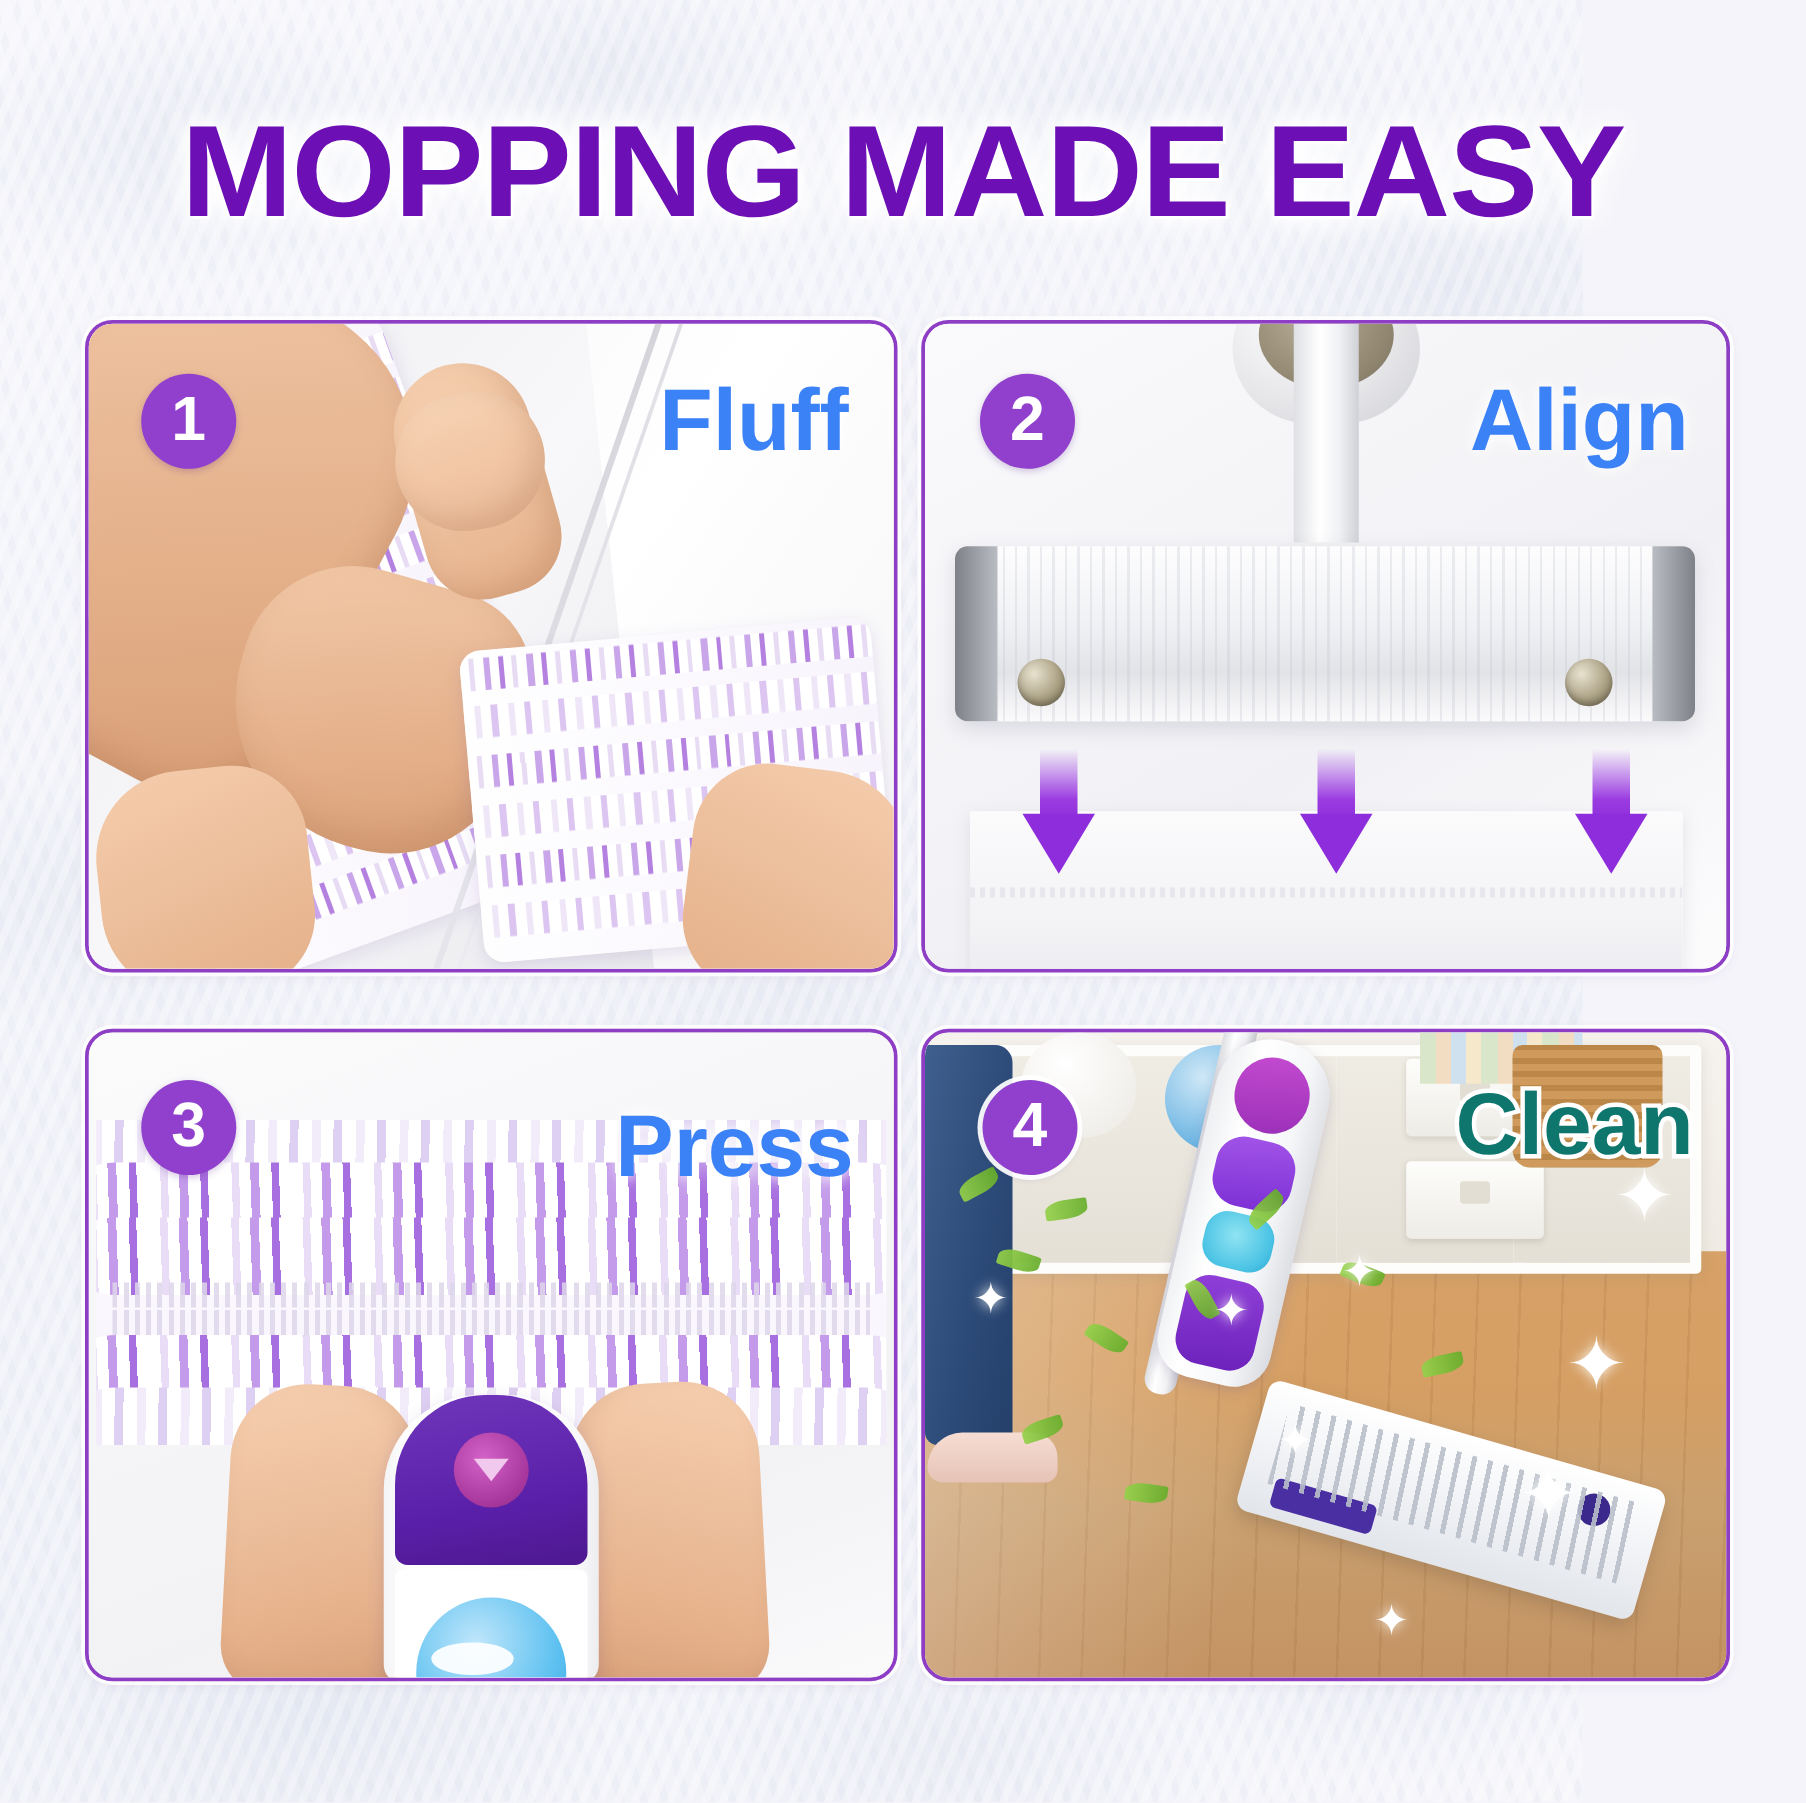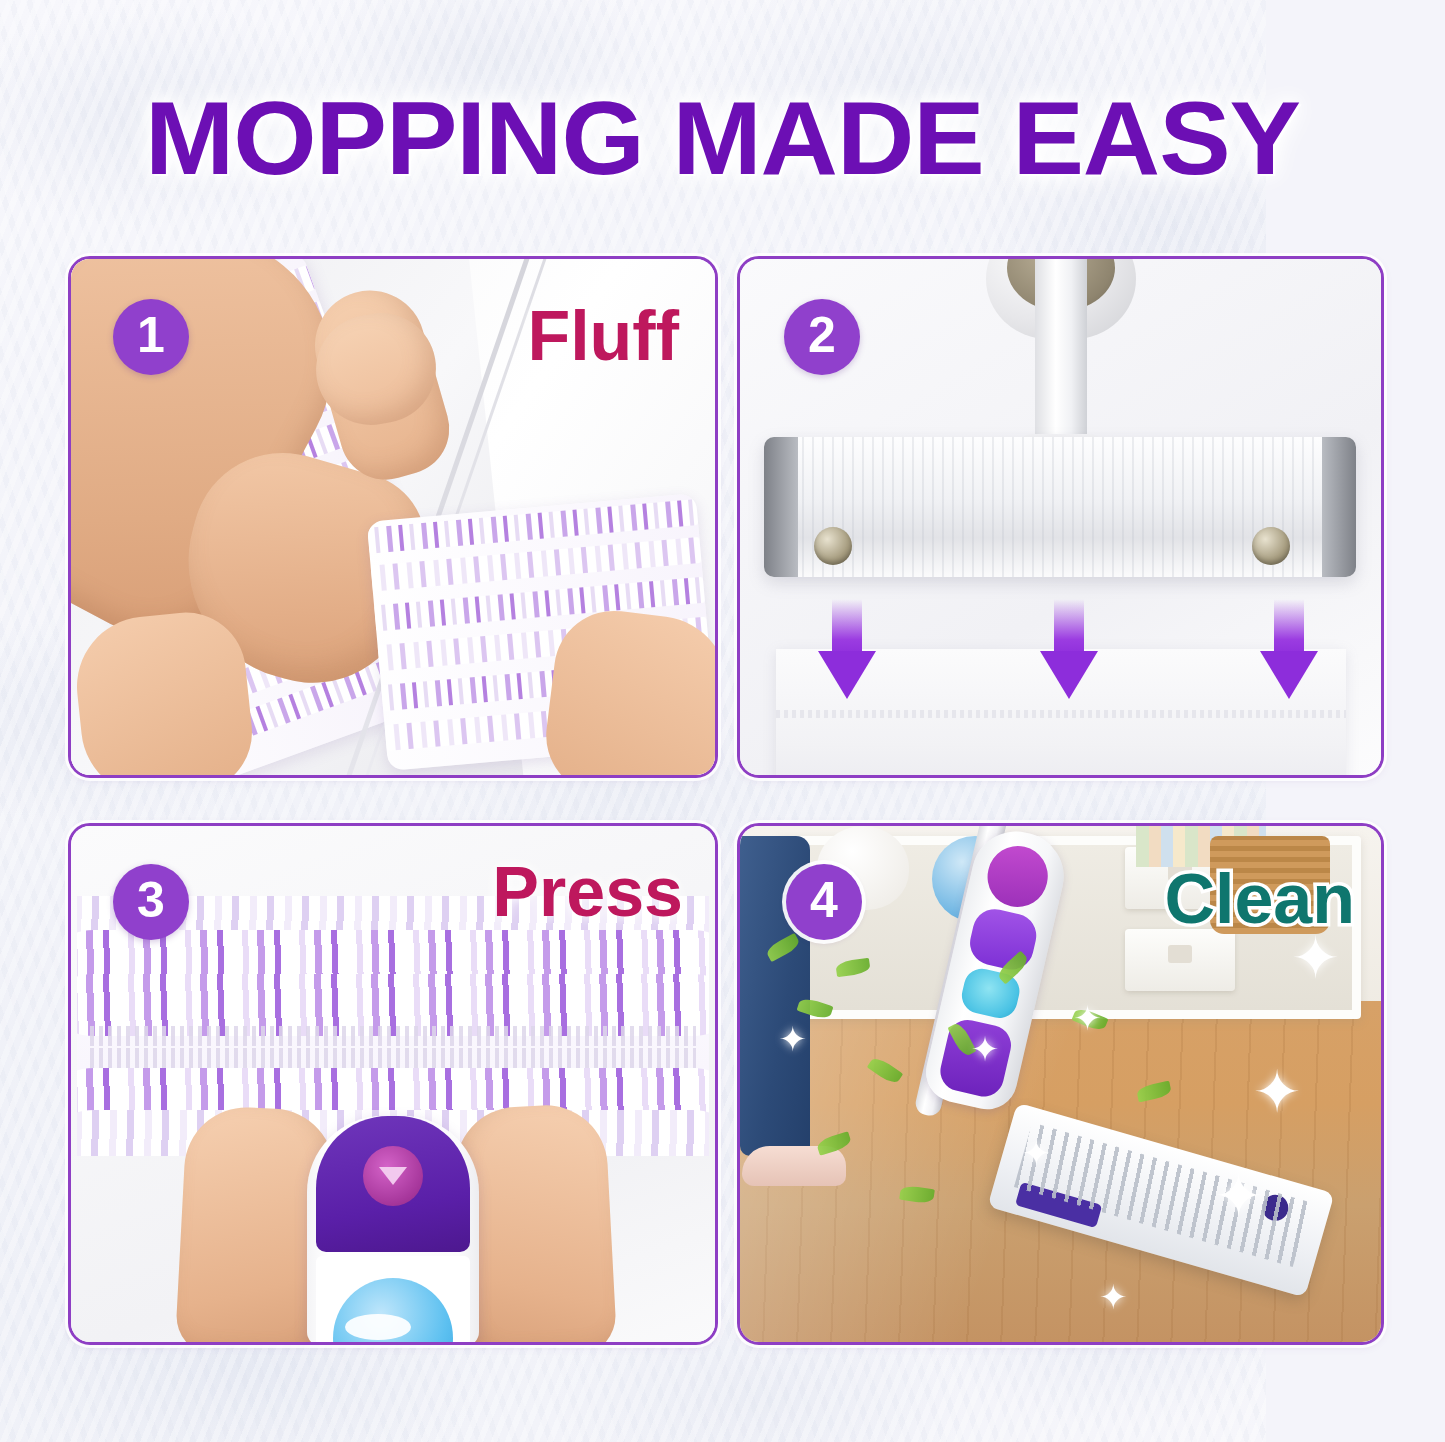--- a/index.html
+++ b/index.html
@@ -77,21 +77,21 @@
     box-shadow:0 2px 6px rgba(90,40,140,.25);
   }
   .badge.ring{box-shadow:0 0 0 4px rgba(255,255,255,.92),0 2px 6px rgba(90,40,140,.25);}
   .badge span{transform:translateY(-2px);}
 
   
   .word{
     position:absolute;z-index:30;
     font-family:"Liberation Sans",sans-serif;
     font-weight:bold;font-size:70px;line-height:1;
-    color:#be185d;
+    color:#3b82f6;
     letter-spacing:0px;
     text-shadow:0 0 10px rgba(255,255,255,.95),0 0 18px rgba(255,255,255,.8);
     white-space:nowrap;
   }
   .word.outlined{
     color:#0f766e;
     -webkit-text-stroke:7px #ffffff;
     paint-order:stroke fill;
     text-shadow:none;
   }
@@ -361,20 +361,21 @@
       </div>
       <div class="arrow" id="a3">
         <div class="shaft"></div>
           <div class="tip"></div>
       </div>
     </div>
 
     <div class="badge" style="left:44px;top:40px">
       <span>2</span>
     </div>
+    <div class="word" style="right:30px;top:42px">Align</div>
   </div>
 
   <div class="panel" id="p3">
     <div class="photo p3bg">
       <div class="p3-pad">
         <div class="ruffle pale" style="top:-6px"></div>
         <div class="ruffle" style="top:34px"></div>
         <div class="ruffle" style="top:78px"></div>
         <div class="p3-stitch" style="top:130px"></div>
         <div class="p3-stitch" style="top:152px"></div>
@@ -392,21 +393,21 @@
         </div>
         <div class="p3-label">
           <div class="p3-globe"></div>
         </div>
       </div>
     </div>
 
     <div class="badge" style="left:42px;top:38px">
       <span>3</span>
     </div>
-    <div class="word" style="right:32px;top:31px">Press</div>
+    <div class="word" style="right:32px;top:56px">Press</div>
   </div>
 
   <div class="panel" id="p4">
     <div class="photo">
       <div class="p4-wall"></div>
       <div class="p4-floor"></div>
 
       <div class="p4-shelf">
         <div class="cube" style="left:0;width:25%"></div>
         <div class="cube" style="left:25%;width:25%"></div>

